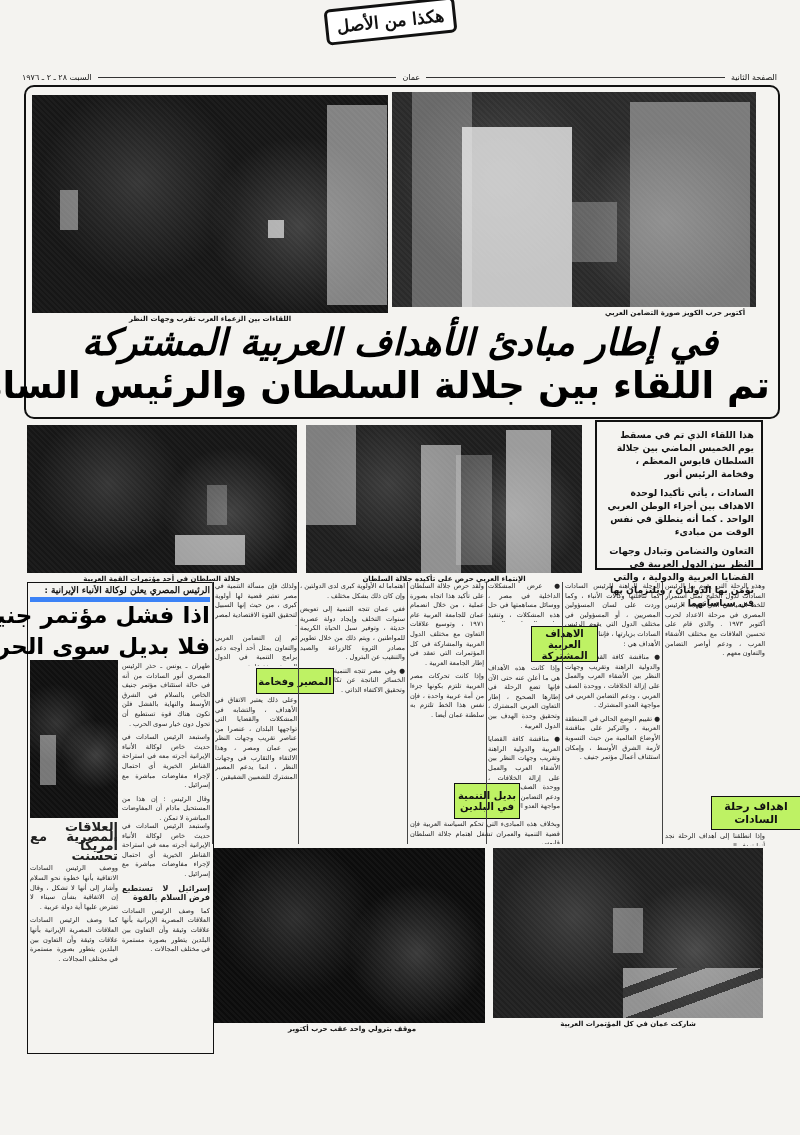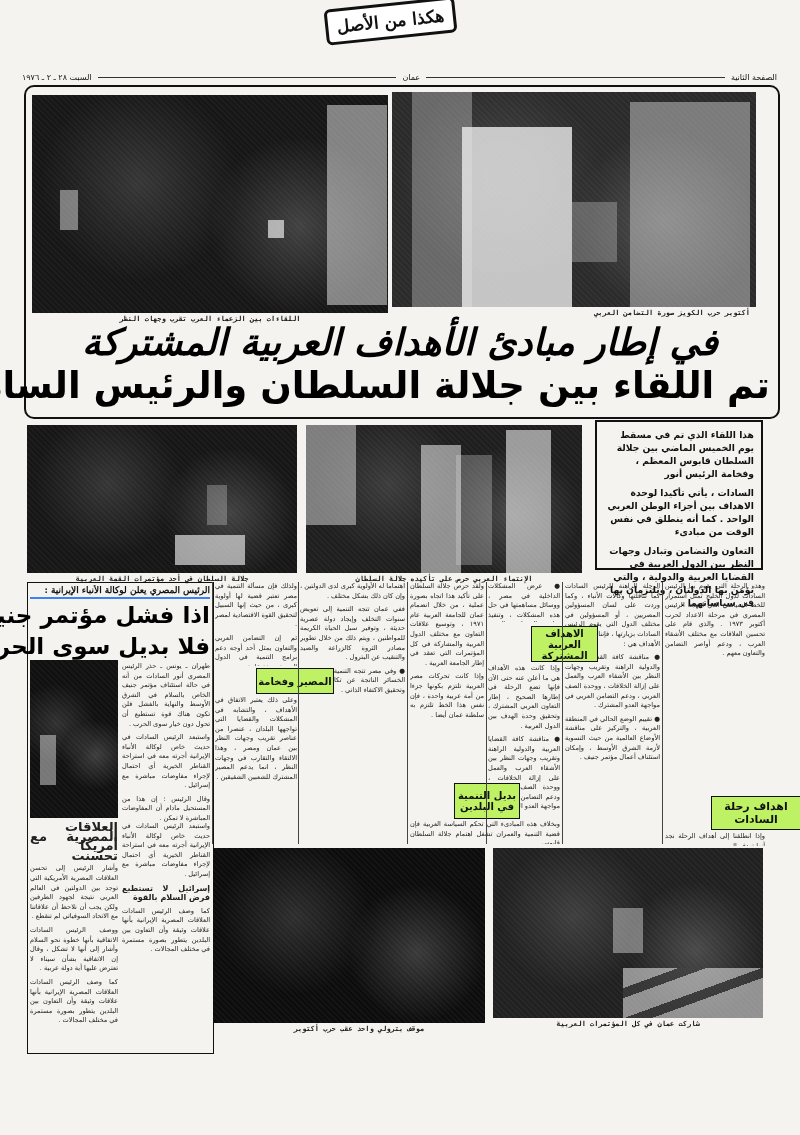--- a/index.html
+++ b/index.html
@@ -24,21 +24,21 @@
   .photo { background:#161616; overflow:hidden; }
   .photo .noise {
     position:absolute; inset:0;
     background:
       radial-gradient(circle at 30% 40%, rgba(200,200,200,0.18) 0, transparent 35%),
       radial-gradient(circle at 75% 60%, rgba(220,220,220,0.22) 0, transparent 30%),
       repeating-linear-gradient(45deg, rgba(255,255,255,0.03) 0 2px, transparent 2px 4px);
   }
   .photo .light { position:absolute; background:#ddd; opacity:0.75; }
   .caption {
-    font-size:7px; direction:rtl; text-align:center; font-weight:bold; white-space:nowrap;font-family:Liberation Mono, monospace;
+    font-size:7px; direction:rtl; text-align:center; font-weight:bold; white-space:nowrap;
   }
   .headline {
     direction:rtl; text-align:center; font-family:"DejaVu Sans", sans-serif;
     font-weight:bold; color:#000; letter-spacing:-1px; white-space:nowrap;
   }
   .lead {
     left:595px; top:420px; width:168px; height:150px; border:2px solid #111; padding:6px 7px;
     box-sizing:border-box; direction:rtl; font-size:9.2px; font-weight:bold; line-height:13px;
   }
   .col {
@@ -105,39 +105,38 @@
 </div>
 <div class="abs caption" style="left:306px;top:575px;width:276px;">الإنتماء العربي حرص على تأكيده جلالة السلطان</div>
 
 <div class="abs lead">
   <p style="margin:0 0 6px 0;">هذا اللقاء الذي تم في مسقط يوم الخميس الماضي بين جلالة السلطان قابوس المعظم ، وفخامة الرئيس أنور</p>
   <p style="margin:0 0 6px 0;">السادات ، يأتي تأكيدا لوحدة الاهداف بين أجزاء الوطن العربي الواحد . كما أنه ينطلق في نفس الوقت من مبادىء</p>
   <p style="margin:0;">التعاون والتضامن وتبادل وجهات النظر بين الدول العربية في القضايا العربية والدولية ، والتي تؤمن بها الدولتان ، وتلتزمان بها في سياساتهما .</p>
 </div>
 
 <div class="abs sidebar-box"></div>
-<div class="abs" style="left:30px;top:585px;width:180px;direction:rtl;font-size:9px;font-weight:bold;font-family:'DejaVu Serif',serif;white-space:nowrap;overflow:hidden;border-bottom:2px solid #3b82f6;padding-bottom:2px;">الرئيس المصري يعلن لوكالة الأنباء الإيرانية :</div>
+<div class="abs" style="left:30px;top:585px;width:180px;direction:rtl;font-size:9px;font-weight:bold;font-family:'DejaVu Serif',serif;white-space:nowrap;overflow:hidden;border-bottom:5px solid #3b82f6;padding-bottom:2px;">الرئيس المصري يعلن لوكالة الأنباء الإيرانية :</div>
 <div class="abs headline" style="left:28px;top:600px;width:182px;font-size:23px;line-height:30px;">اذا فشل مؤتمر جنيف</div>
 <div class="abs headline" style="left:28px;top:630px;width:182px;font-size:23px;line-height:32px;">فلا بديل سوى الحرب</div>
 
 <div class="abs photo" style="left:30px;top:660px;width:88px;height:158px;background:#101010;">
   <div class="noise"></div>
   <div class="light" style="left:10px;top:75px;width:16px;height:50px;opacity:0.5;"></div>
 </div>
 
 <div class="abs col" style="left:122px;top:662px;width:88px;height:160px;">
   <p>طهران ـ يونس ـ حذر الرئيس المصري أنور السادات من أنه في حالة استئناف مؤتمر جنيف الخاص بالسلام في الشرق الأوسط والنهاية بالفشل فلن تكون هناك قوة تستطيع أن تحول دون خيار سوى الحرب .</p>
   <p>واستبعد الرئيس السادات في حديث خاص لوكالة الأنباء الإيرانية أجرته معه في استراحة القناطر الخيرية أي احتمال لإجراء مفاوضات مباشرة مع إسرائيل .</p>
   <p>وقال الرئيس : إن هذا من المستحيل مادام أن المفاوضات المباشرة لا تمكن .</p>
 
 </div>
 
 <div class="abs col" style="left:30px;top:822px;width:88px;height:225px;">
   <p style="font-weight:bold;font-size:13px;">العلاقات المصرية مع أمريكا تحسنت</p>
-  <p>وأشار الرئيس إلى تحسن العلاقات المصرية الأمريكية التي توجد بين الدولتين في العالم العربي نتيجة لجهود الطرفين ولكن يجب أن نلاحظ أن علاقاتنا مع الاتحاد السوفياتي لم تنقطع .</p>
   <p>ووصف الرئيس السادات الاتفاقية بأنها خطوة نحو السلام وأشار إلى أنها لا تشكل ، وقال إن الاتفاقية بشأن سيناء لا تعترض عليها أية دولة عربية .</p>
   <p>كما وصف الرئيس السادات العلاقات المصرية الإيرانية بأنها علاقات وثيقة وأن التعاون بين البلدين يتطور بصورة مستمرة في مختلف المجالات .</p>
 </div>
 <div class="abs col" style="left:122px;top:822px;width:88px;height:225px;">
   <p>واستبعد الرئيس السادات في حديث خاص لوكالة الأنباء الإيرانية أجرته معه في استراحة القناطر الخيرية أي احتمال لإجراء مفاوضات مباشرة مع إسرائيل .</p>
   <p style="font-weight:bold;font-size:8px;">إسرائيل لا تستطيع فرض السلام بالقوة</p>
   <p>كما وصف الرئيس السادات العلاقات المصرية الإيرانية بأنها علاقات وثيقة وأن التعاون بين البلدين يتطور بصورة مستمرة في مختلف المجالات .</p>
 </div>
 
 <div class="abs col" style="left:665px;top:582px;width:100px;height:210px;">
@@ -191,21 +190,21 @@
 <div class="abs subhead-box" style="left:218px;top:668px;width:76px;height:24px;font-size:10px;">
     <span>المصير وفخامة</span>
   </div>
 <div class="abs col" style="left:215px;top:696px;width:82px;height:148px;">
   <p>وعلى ذلك يعتبر الاتفاق في الأهداف ، والتشابه في المشكلات والقضايا التي تواجهها البلدان ، عنصرا من عناصر تقريب وجهات النظر بين عمان ومصر ، وهذا الالتقاء والتقارب في وجهات النظر ، انما يدعم المصير المشترك للشعبين الشقيقين .</p>
 </div>
 
 <div class="abs photo" style="left:213px;top:848px;width:272px;height:175px;background:#0c0c0c;">
   <div class="noise"></div>
 </div>
-<div class="abs caption" style="left:203px;top:1025px;width:272px;padding-left:20px;">موقف بترولي واحد عقب حرب أكتوبر</div>
+<div class="abs caption" style="left:196px;top:1025px;width:272px;padding-left:20px;">موقف بترولي واحد عقب حرب أكتوبر</div>
 
 <div class="abs photo" style="left:493px;top:848px;width:270px;height:170px;background:#202020;">
   <div class="noise"></div>
   <div class="light" style="left:120px;top:60px;width:30px;height:45px;opacity:0.45;"></div>
   <div class="light" style="left:130px;top:120px;width:140px;height:50px;opacity:0.6;background:linear-gradient(160deg,#ddd 0 20%,#444 20% 30%,#ddd 30% 50%,#444 50% 60%,#ddd 60%);"></div>
 </div>
 <div class="abs caption" style="left:493px;top:1020px;width:270px;">شاركت عمان في كل المؤتمرات العربية</div>
 
 <div class="abs vrule" style="left:212px;top:582px;height:262px;"></div>
 <div class="abs vrule" style="left:298px;top:582px;height:262px;"></div>

